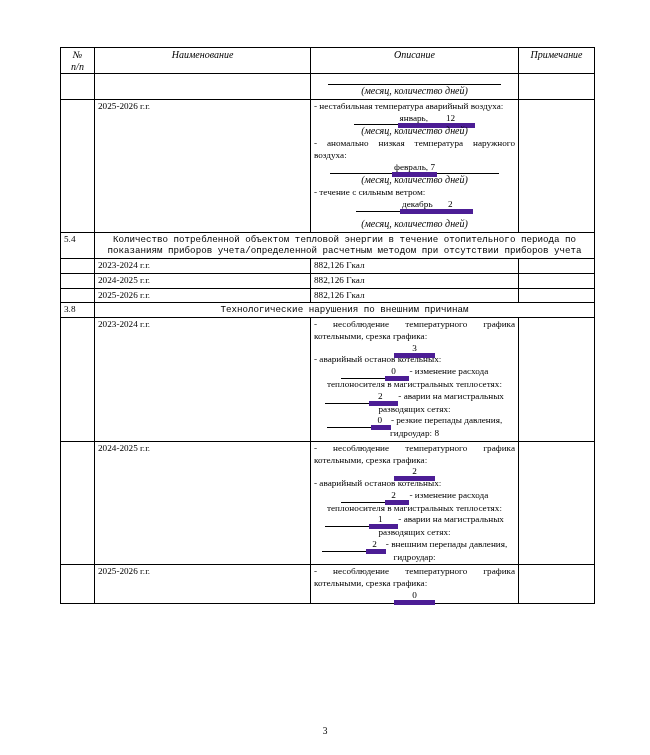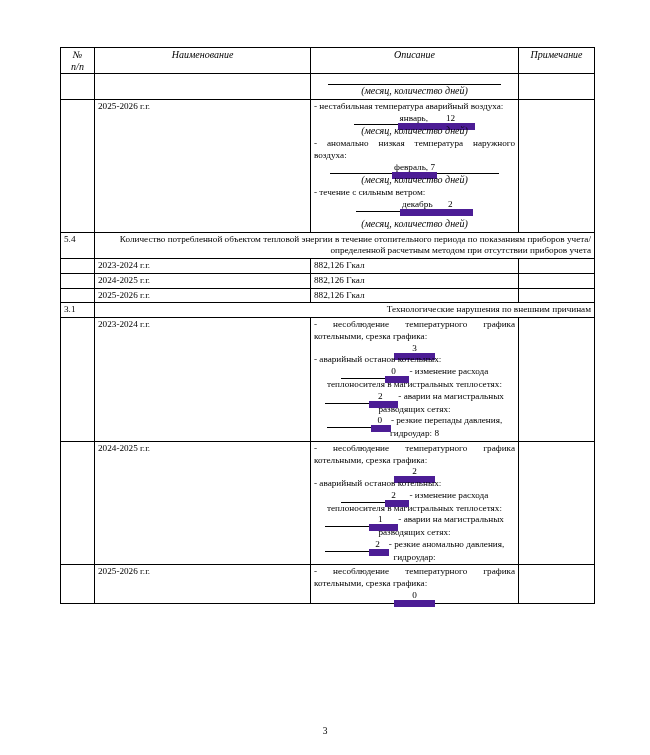--- a/index.html
+++ b/index.html
@@ -83,26 +83,27 @@
     border-bottom: 1px solid #000;
     height: 9px;
     margin: 0 14px 0 14px;
   }
   .desc-item {
     margin: 0;
     text-align: justify;
     text-justify: inter-word;
   }
   .val-underline {
-    border-bottom: 7px solid #4c1d95;
+    border-bottom: 5px solid #4c1d95;
     padding: 0 2px;
   }
   .section-title {
-    text-align: right;
+    text-align: center;
     padding: 1px 6px 2px 6px;
+    font-family: Liberation Mono, monospace;
   }
   .year-cell { padding-left: 6px; }
   .footer-num {
     position: absolute;
     left: 0;
     top: 726px;
     width: 650px;
     text-align: center;
     font-size: 9.5px;
   }
@@ -182,21 +183,21 @@
         <td>&nbsp;</td>
       </tr>
       <tr>
         <td>&nbsp;</td>
         <td class="year-cell">2025-2026 г.г.</td>
         <td class="center">882,126 Гкал</td>
         <td>&nbsp;</td>
       </tr>
 
       <tr>
-        <td class="center">3.1</td>
+        <td class="center">3.8</td>
         <td class="section-title" colspan="3">Технологические нарушения по внешним причинам</td>
       </tr>
 
       <tr>
         <td>&nbsp;</td>
         <td class="year-cell">2023-2024 г.г.</td>
         <td class="desc-cell">
           <p class="desc-item">-     несоблюдение     температурного графика       котельными,        срезка графика:</p>
           <span class="fill-line"><span class="val-underline">&nbsp;&nbsp;&nbsp;&nbsp;&nbsp;&nbsp;&nbsp;<span>3</span>&nbsp;&nbsp;&nbsp;&nbsp;&nbsp;&nbsp;&nbsp;</span></span>
           <p class="desc-item">- аварийный останов котельных:</p>
@@ -209,21 +210,21 @@
 
       <tr>
         <td>&nbsp;</td>
         <td class="year-cell">2024-2025 г.г.</td>
         <td class="desc-cell">
           <p class="desc-item">-     несоблюдение     температурного графика       котельными,        срезка графика:</p>
           <span class="fill-line"><span class="val-underline">&nbsp;&nbsp;&nbsp;&nbsp;&nbsp;&nbsp;&nbsp;<span>2</span>&nbsp;&nbsp;&nbsp;&nbsp;&nbsp;&nbsp;&nbsp;</span></span>
           <p class="desc-item">- аварийный останов котельных:</p>
           <span class="fill-line"><span class="lead-short">&nbsp;</span><span class="val-underline">&nbsp;&nbsp;<span>2</span>&nbsp;&nbsp;&nbsp;&nbsp;&nbsp;</span><span>- изменение расхода теплоносителя     в     магистральных теплосетях:</span></span>
           <span class="fill-line"><span class="lead-short">&nbsp;</span><span class="val-underline">&nbsp;&nbsp;&nbsp;<span>1</span>&nbsp;&nbsp;&nbsp;&nbsp;&nbsp;&nbsp;</span><span>-     аварии     на магистральных разводящих сетях:</span></span>
-          <span class="fill-line"><span class="lead-short">&nbsp;</span><span class="val-underline">&nbsp;&nbsp;<span>2</span>&nbsp;&nbsp;&nbsp;</span><span>- резкие аномально давления, гидроудар:</span></span>
+          <span class="fill-line"><span class="lead-short">&nbsp;</span><span class="val-underline">&nbsp;&nbsp;<span>2</span>&nbsp;&nbsp;&nbsp;</span><span>- внешним перепады давления, гидроудар:</span></span>
         </td>
         <td>&nbsp;</td>
       </tr>
 
       <tr>
         <td>&nbsp;</td>
         <td class="year-cell">2025-2026 г.г.</td>
         <td class="desc-cell">
           <p class="desc-item">-     несоблюдение     температурного графика       котельными,        срезка графика:</p>
           <span class="fill-line"><span class="val-underline">&nbsp;&nbsp;&nbsp;&nbsp;&nbsp;&nbsp;&nbsp;<span>0</span>&nbsp;&nbsp;&nbsp;&nbsp;&nbsp;&nbsp;&nbsp;</span></span>

